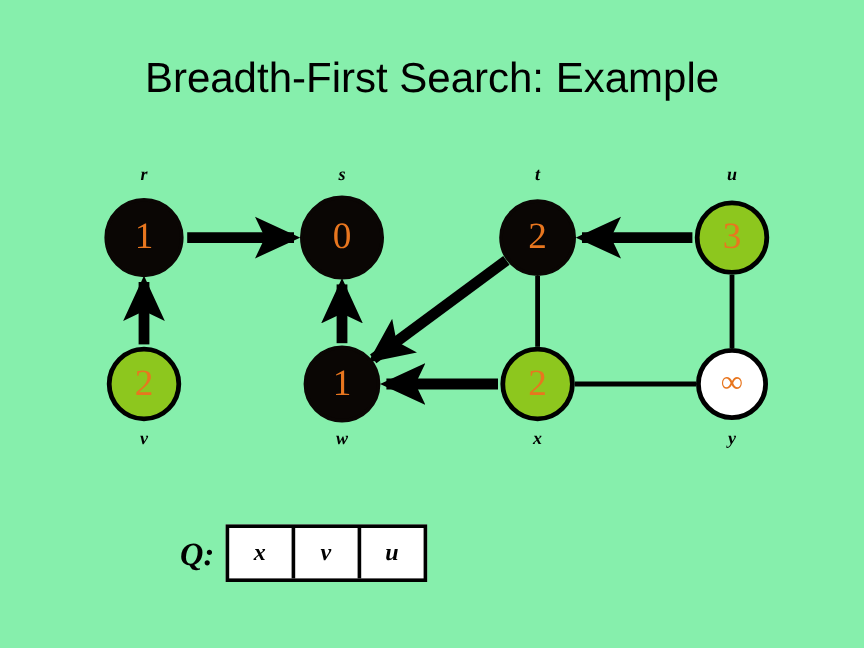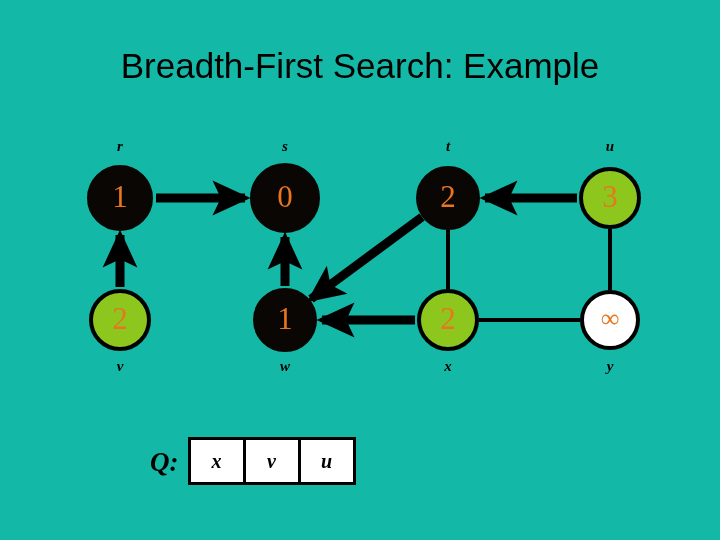--- a/index.html
+++ b/index.html
@@ -4,21 +4,21 @@
 <style>
   html, body {
     margin: 0;
     padding: 0;
     background: #ffffff;
   }
   #slide {
     position: relative;
     width: 720px;
     height: 540px;
-    background: #14b8a6;
+    background: #86efac;
     overflow: hidden;
     font-family: "Liberation Sans", sans-serif;
   }
   #title {
     position: absolute;
     left: 0;
     top: 46px;
     width: 720px;
     text-align: center;
     font-family: "Liberation Sans", sans-serif;

